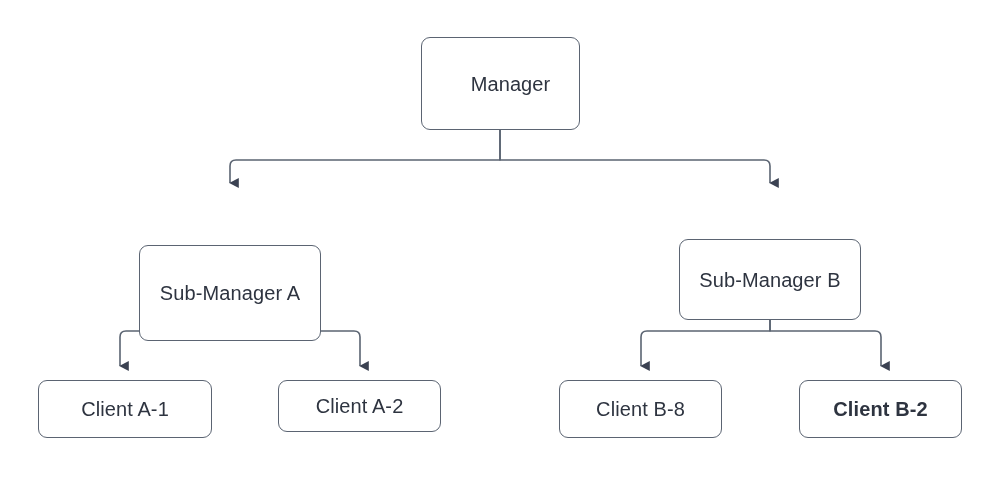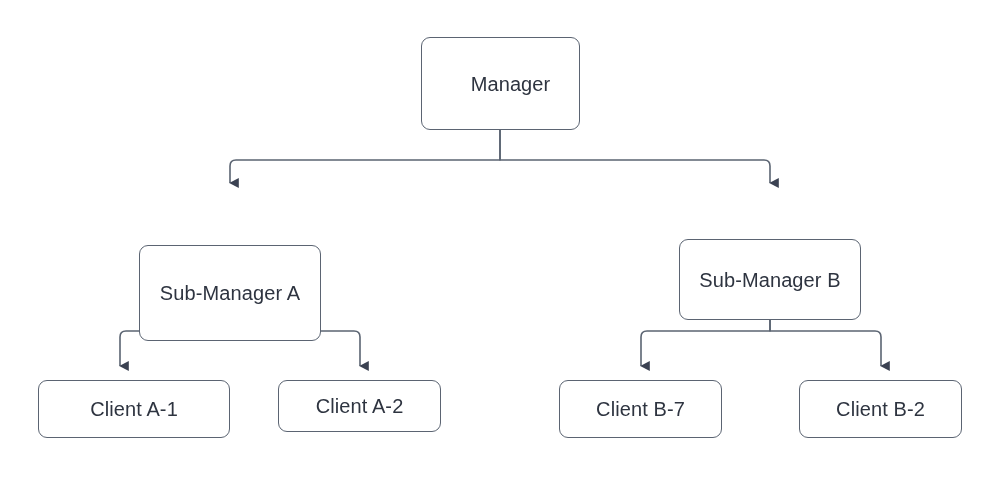--- a/index.html
+++ b/index.html
@@ -39,24 +39,24 @@
     letter-spacing: 0.1px;
     white-space: nowrap;
   }
   .node-label {
     color: #2e3440;
     font-size: 20px;
   }
   .node-manager   { left: 421px; top: 37px;  width: 159px; height: 93px; padding-left: 20px; }
   .node-sub-a     { left: 139px; top: 197px; width: 182px; height: 96px; margin-top: 48px; }
   .node-sub-b     { left: 679px; top: 197px; width: 182px; height: 81px; margin-top: 42px; }
-  .node-client-a1 { left: 38px;  top: 380px; width: 192px; height: 58px; }
+  .node-client-a1 { left: 38px;  top: 380px; width: 174px; height: 58px; }
   .node-client-a2 { left: 278px; top: 380px; width: 163px; height: 52px; }
   .node-client-b1 { left: 559px; top: 380px; width: 163px; height: 58px; }
-  .node-client-b2 { left: 799px; top: 380px; width: 163px; height: 58px; }
+  .node-client-b2 { left: 799px; top: 380px; width: 163px; height: 58px; font-weight: bold; }
 </style>
 </head>
 <body>
 
 <div id="diagram-canvas">
 
   <svg id="connector-layer" viewBox="0 0 1000 480" width="1000" height="480" xmlns="http://www.w3.org/2000/svg">
     <defs>
       <marker id="arrow" markerWidth="12" markerHeight="12" refX="5.5" refY="9.4" orient="auto" markerUnits="userSpaceOnUse">
         <path d="M0.6,0.6 L10.4,0.6 L5.5,10.2 Z" fill="#3b4252"></path>
@@ -93,20 +93,20 @@
 
   <div class="node node-client-a1">
     <span class="node-label">Client A-1</span>
   </div>
 
   <div class="node node-client-a2">
     <span class="node-label">Client A-2</span>
   </div>
 
   <div class="node node-client-b1">
-    <span class="node-label">Client B-7</span>
+    <span class="node-label">Client B-8</span>
   </div>
 
   <div class="node node-client-b2">
     <span class="node-label">Client B-2</span>
   </div>
 
 </div>
 
 </body></html>

